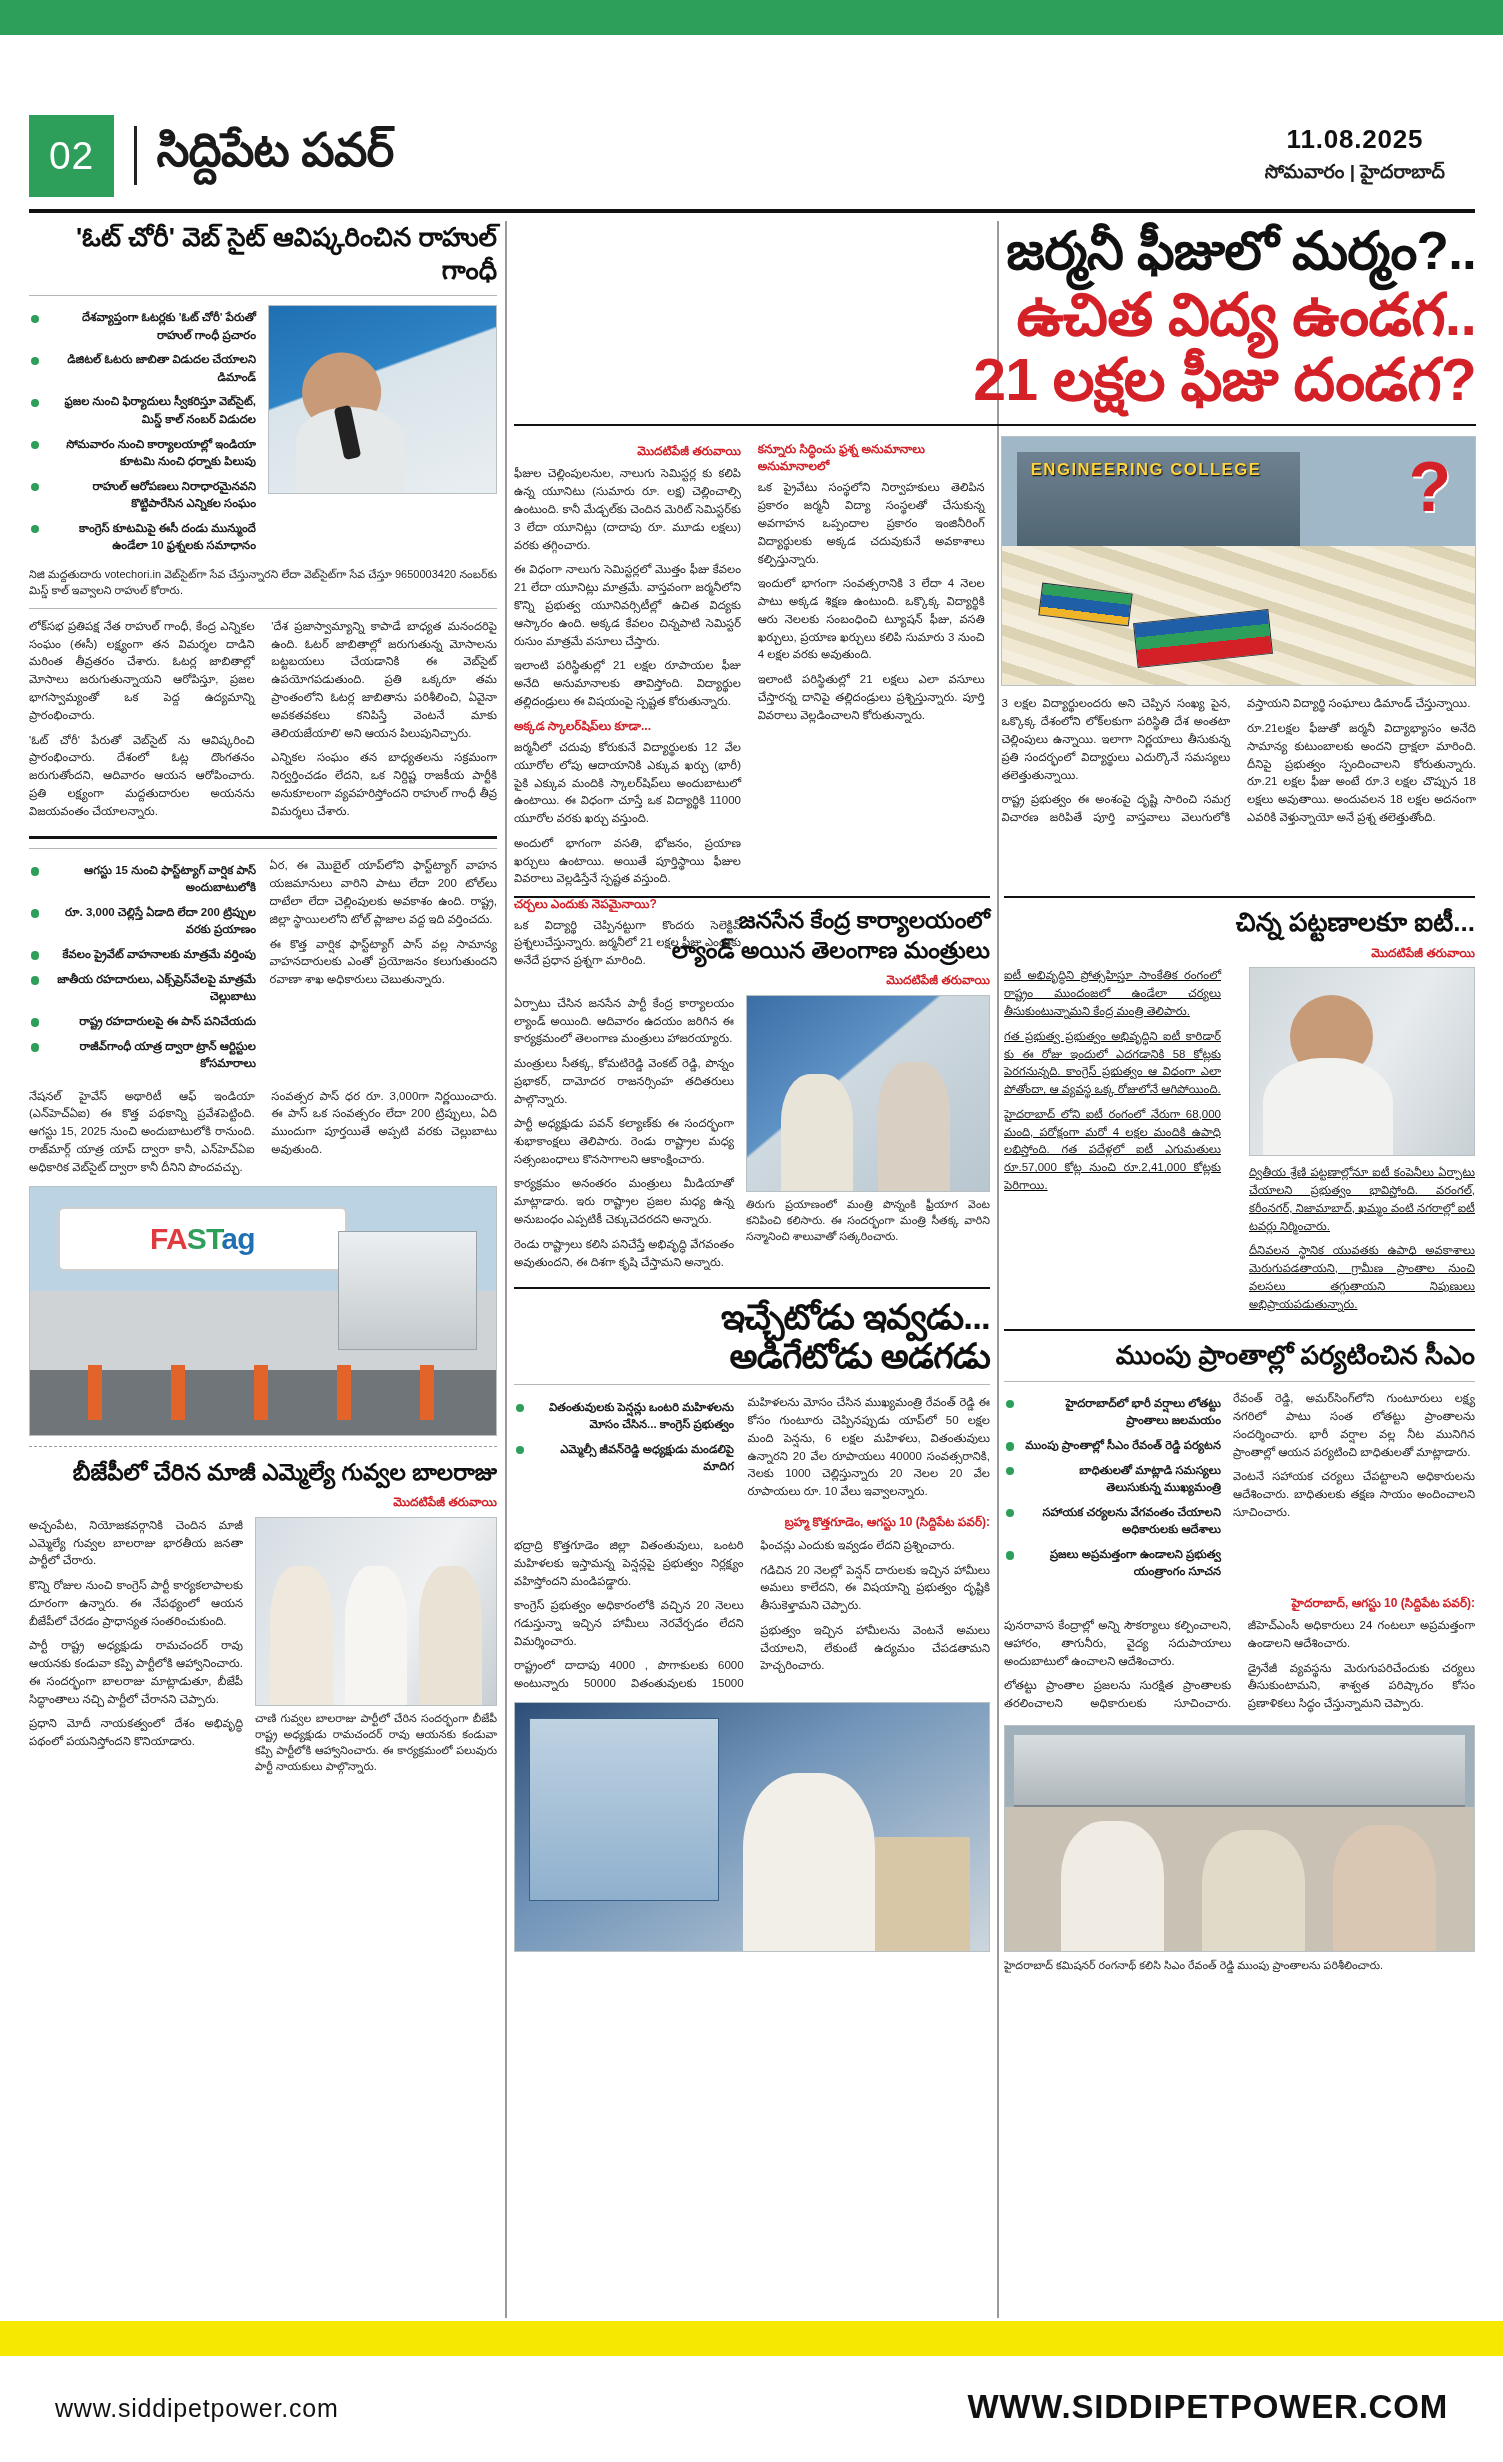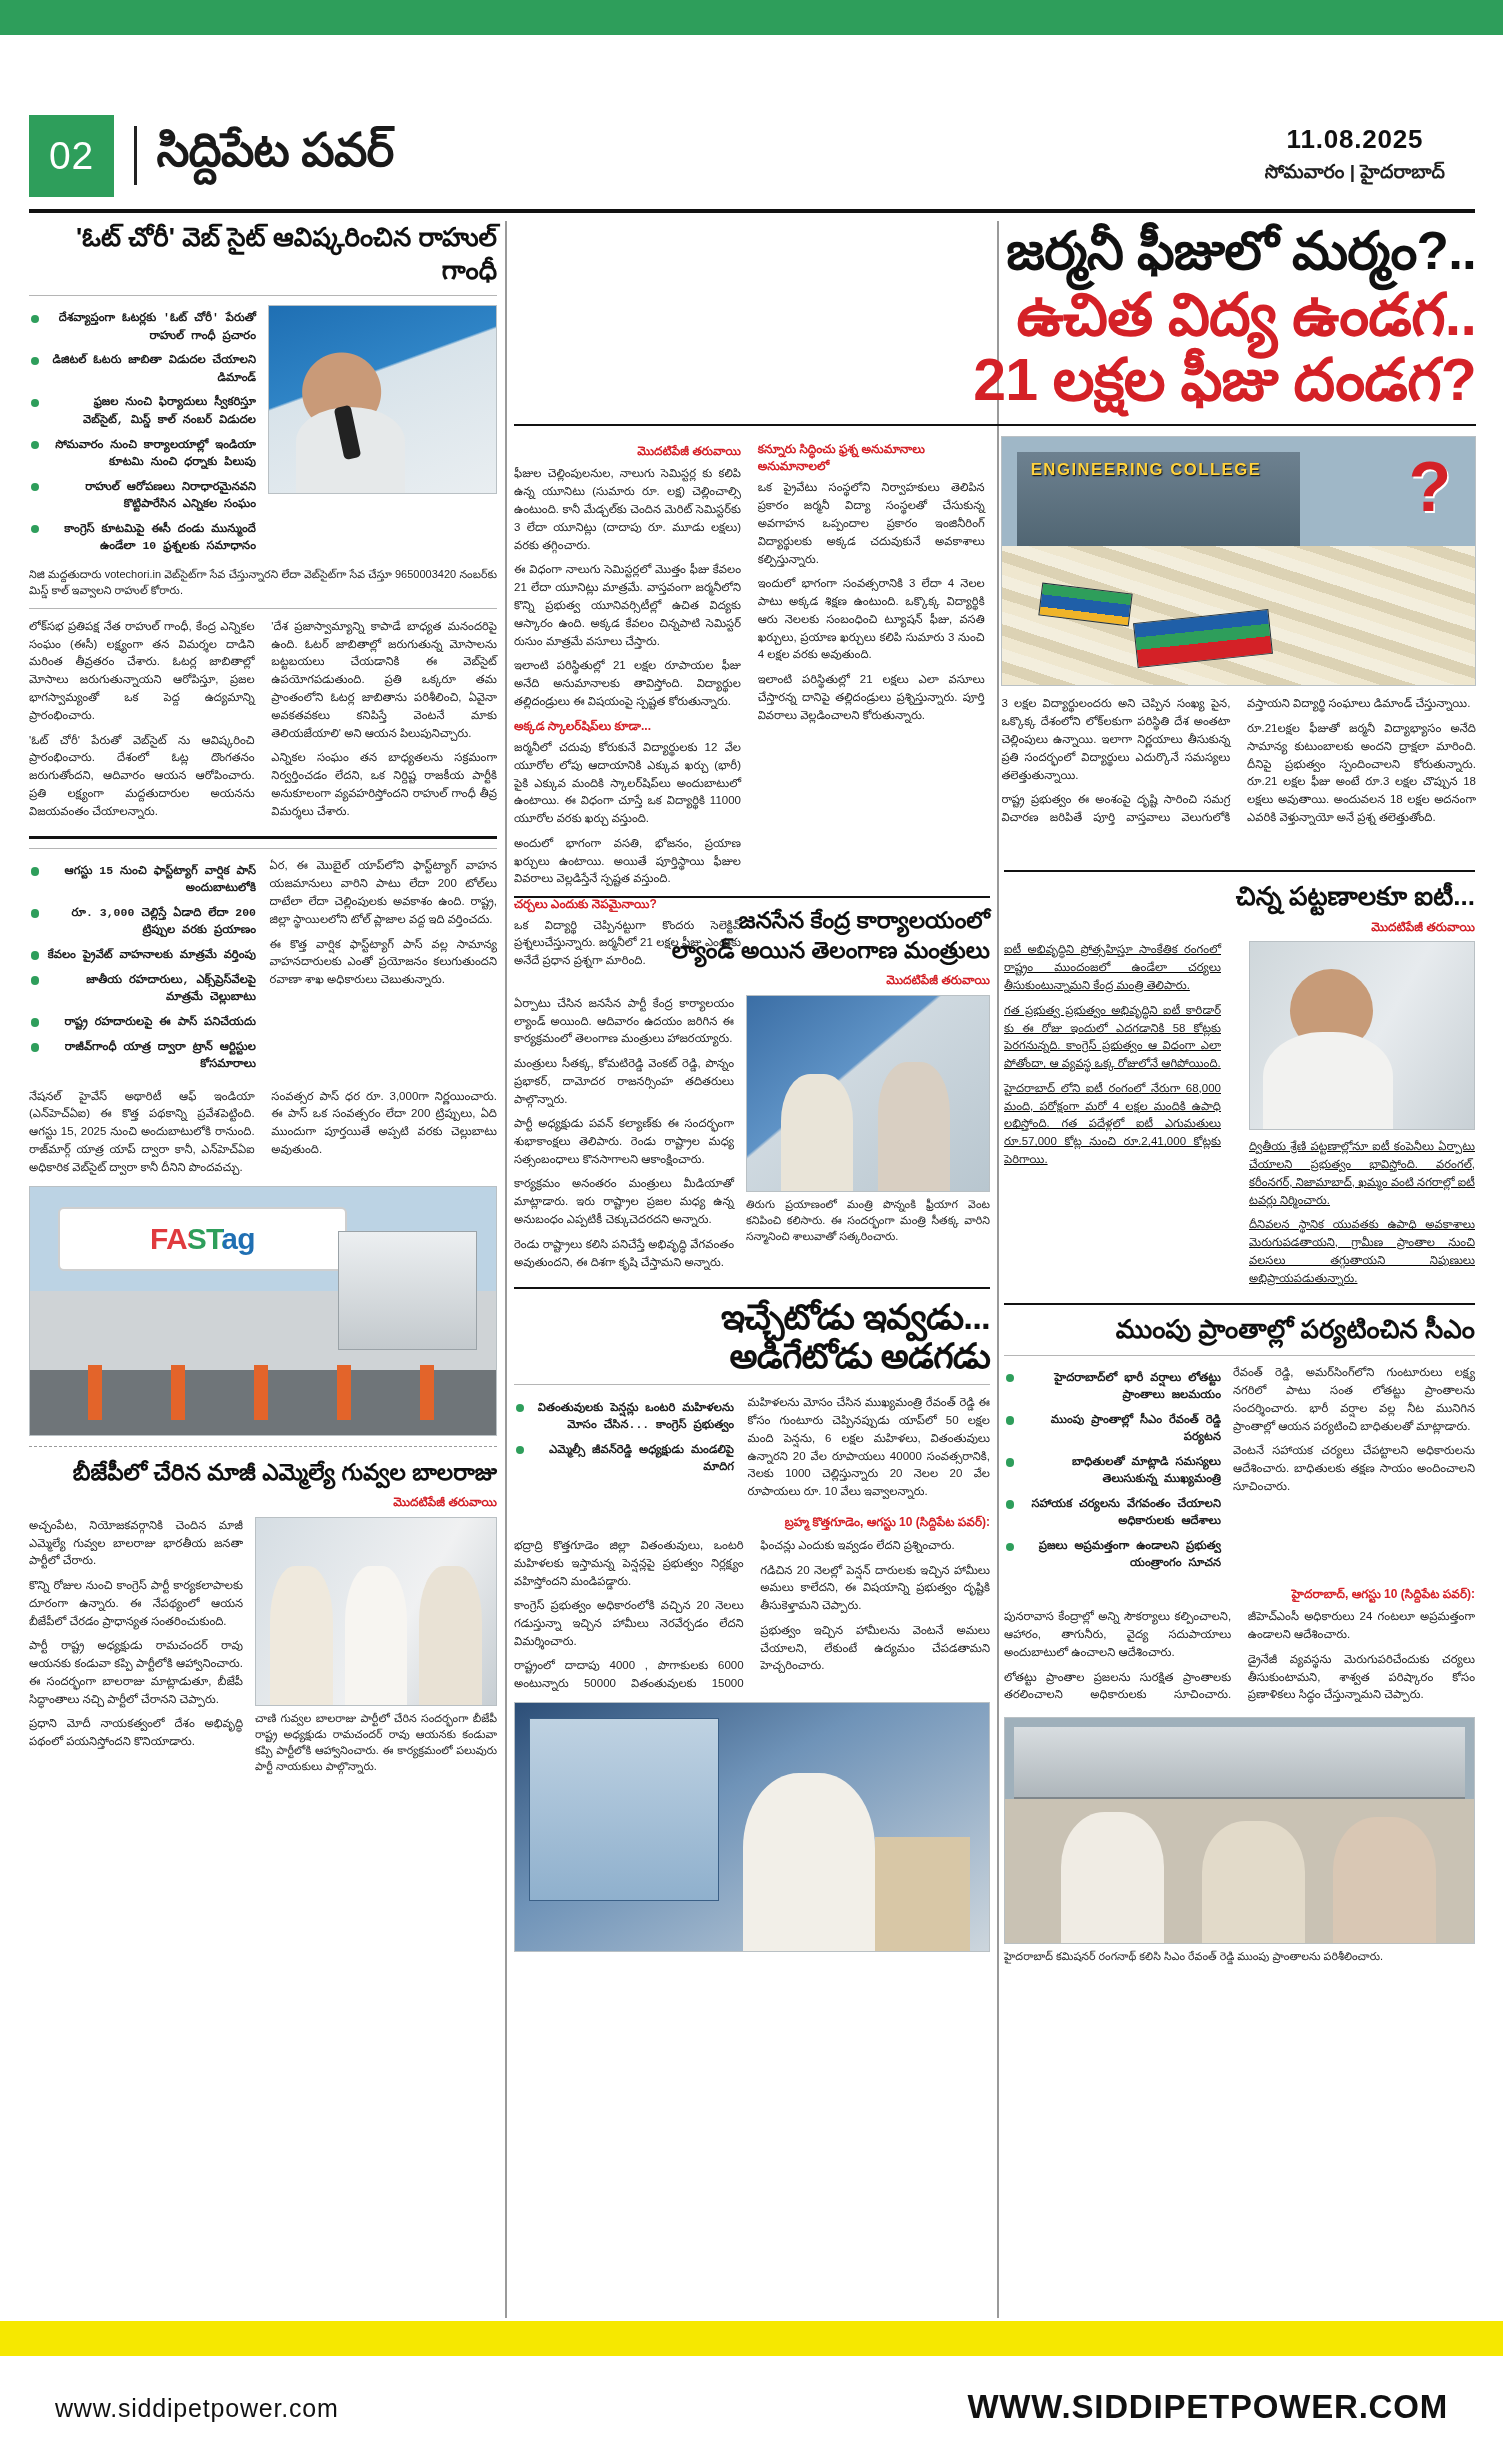--- a/index.html
+++ b/index.html
@@ -126,21 +126,20 @@
   
   ul.bullets { list-style: none; margin: 4.5px 0 0 0; }
   ul.bullets li {
     position: relative;
     padding-left: 18px;
     font-size: 11.5px;
     line-height: 1.5;
     margin-bottom: 7.6px;
     color: #1b1b1b;
     font-weight: 600;
-    font-family: Liberation Mono, monospace;
   }
   ul.bullets li:before {
     content: "";
     position: absolute; left: 1.5px; top: 5.3px;
     width: 8.3px; height: 8.3px;
     background: #2e9e5b;
     border-radius: 50%;
   }
 
   
@@ -612,21 +611,21 @@
           <p>ప్రభుత్వం ఇచ్చిన హామీలను వెంటనే అమలు చేయాలని, లేకుంటే ఉద్యమం చేపడతామని హెచ్చరించారు.</p>
         </div>
         <div class="photo ph-stage" style="margin-top:9px;">
           <div class="hoard"></div>
           <div class="speaker"></div>
           <div class="podium"></div>
         </div>
       </div>
     </div>
 
-    <div class="col col-3" style="top:640px;">
+    <div class="col col-3" style="top:666px;">
       <div class="sec-rule"></div>
 
       <div>
         <div class="head-lg tel">చిన్న పట్టణాలకూ ఐటీ...</div>
         <div class="byline tel">మొదటిపేజీ తరువాయి</div>
         <div style="display:flex; gap:28px;text-decoration:underline;">
           <div class="bodytext tel" style="width:217px;">
             <p>ఐటీ అభివృద్ధిని ప్రోత్సహిస్తూ సాంకేతిక రంగంలో రాష్ట్రం ముందంజలో ఉండేలా చర్యలు తీసుకుంటున్నామని కేంద్ర మంత్రి తెలిపారు.</p>
             <p>గత ప్రభుత్వ ప్రభుత్వం అభివృద్ధిని ఐటీ కారిడార్ కు ఈ రోజు ఇందులో ఎదగడానికి 58 కోట్లకు పెరగనున్నది. కాంగ్రెస్ ప్రభుత్వం ఆ విధంగా ఎలా పోతోందా, ఆ వ్యవస్థ ఒక్క రోజులోనే ఆగిపోయింది.</p>
             <p>హైదరాబాద్ లోని ఐటీ రంగంలో నేరుగా 68,000 మంది, పరోక్షంగా మరో 4 లక్షల మందికి ఉపాధి లభిస్తోంది. గత పదేళ్లలో ఐటీ ఎగుమతులు రూ.57,000 కోట్ల నుంచి రూ.2,41,000 కోట్లకు పెరిగాయి.</p>

